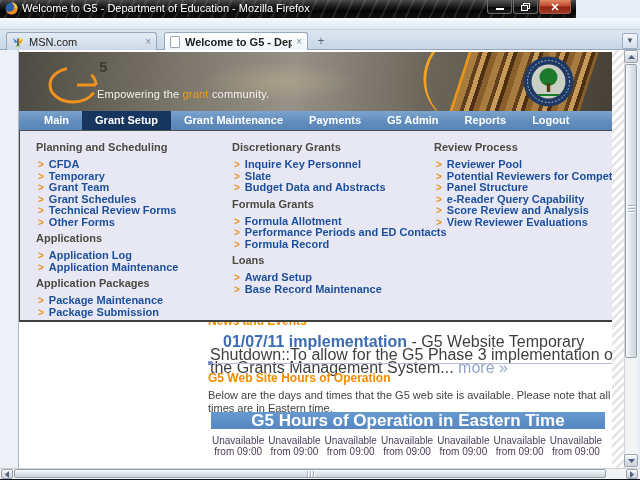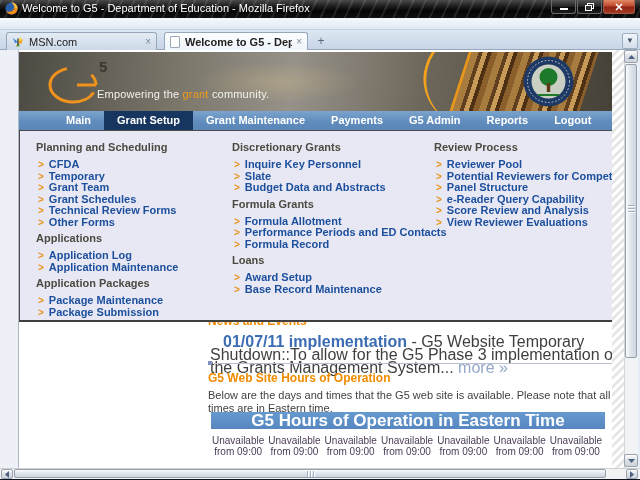--- a/index.html
+++ b/index.html
@@ -1,20 +1,20 @@
 <!DOCTYPE html>
 <html><head>
 <meta charset="utf-8">
 <style>
   html,body{margin:0;padding:0;background:#555;}
   *{box-sizing:border-box;font-family:"Liberation Sans",sans-serif;}
   #window{position:relative;width:640px;height:480px;overflow:hidden;background:#e7edf6;}
 
   
-  #titlebar{position:absolute;left:0;top:0;width:640px;height:18px;
+  #titlebar{position:absolute;left:0;top:0;width:576px;height:18px;
     background:linear-gradient(180deg,#4a4a4a 0%,#1d1d1d 35%,#050505 60%,#101010 100%);}
   #titlebar .sheen{position:absolute;inset:0;
     background:repeating-linear-gradient(115deg,rgba(255,255,255,.10) 0 2px,rgba(255,255,255,0) 2px 11px);}
   #title-text{position:absolute;left:22px;top:2px;font-size:11px;color:#fff;white-space:nowrap;}
   #firefox-icon{position:absolute;left:5px;top:2px;width:13px;height:13px;}
   .winbtns{position:absolute;right:5px;top:0;display:flex;}
   .winbtn{width:25px;height:14px;margin-left:1px;border:1px solid #6a6a6a;border-top:none;
     border-radius:0 0 3px 3px;background:linear-gradient(180deg,#555 0%,#222 50%,#0a0a0a 55%,#1c1c1c 100%);
     display:flex;align-items:center;justify-content:center;}
   .winbtn.close{width:32px;border-color:#a05a4a;
@@ -57,21 +57,21 @@
     border-left:3px solid #e8971c;overflow:hidden;
     background:repeating-linear-gradient(90deg,#a87c3f 0 7px,#5f3f1d 7px 11px,#c79a58 11px 16px,#4d3014 16px 20px,#8a5f2c 20px 26px);}
   #swoosh{position:absolute;left:404px;top:-18px;width:120px;height:96px;border-left:3px solid #f2a21e;
     border-radius:50% 0 0 50%/60% 0 0 60%;transform:rotate(14deg);}
   #g5-logo{position:absolute;left:28px;top:6px;width:70px;height:48px;}
   #tagline{position:absolute;left:78px;top:36px;font-size:11px;color:#f2f2ee;letter-spacing:.2px;text-align:right;}
   #tagline .hl{color:#f09a1c;}
   #ed-seal{position:absolute;left:504px;top:4px;width:51px;height:51px;}
 
   
-  #navbar{position:absolute;left:0;top:61px;width:594px;height:19px;display:flex;padding-left:34px;
+  #navbar{position:absolute;left:0;top:61px;width:594px;height:19px;display:flex;padding-left:12px;
     background:linear-gradient(180deg,#7ba3cd 0%,#618dbd 55%,#5a86b8 100%);}
   .nav-item{padding:3px 13px 0 13px;font-size:11px;font-weight:bold;color:#fff;white-space:nowrap;}
   .nav-item.active{background:#17365f;}
 
   
   #menu-panel{position:absolute;left:0;top:80px;width:594px;height:192px;z-index:30;background:#e8e8f4;
     border:1px solid #4c4c4c;border-bottom:2px solid #3f3f3f;display:flex;padding:6px 0 0 16px;}
   .menu-col{flex:0 0 auto;}
   .menu-col.c0{width:196px;}
   .menu-col.c1{width:202px;}

